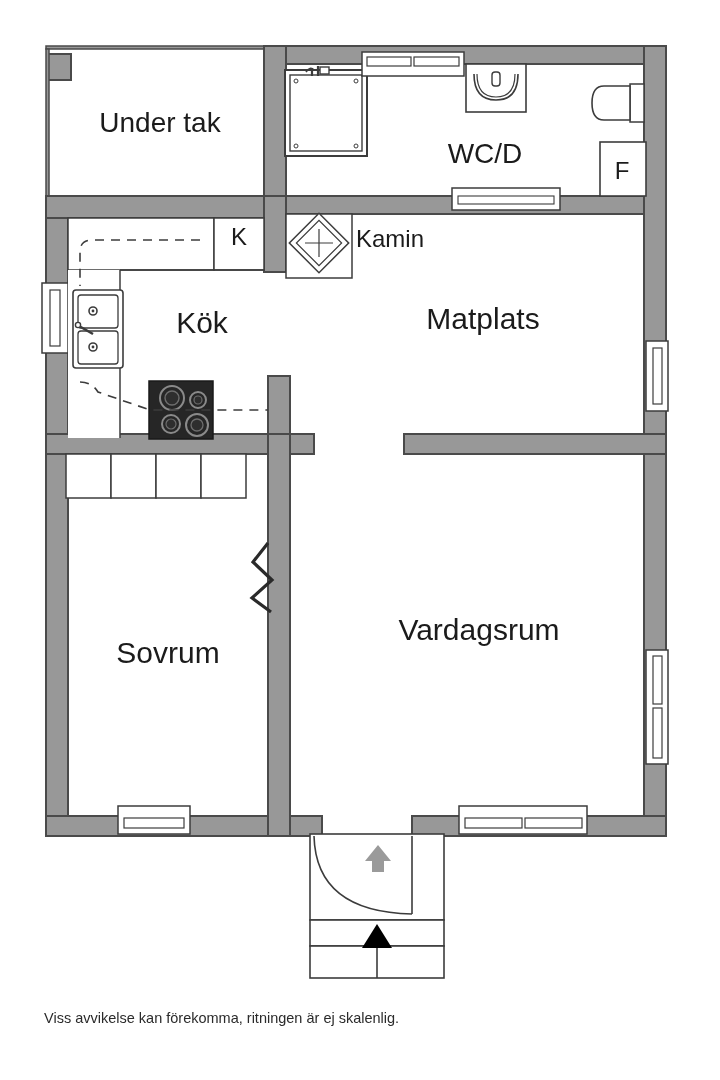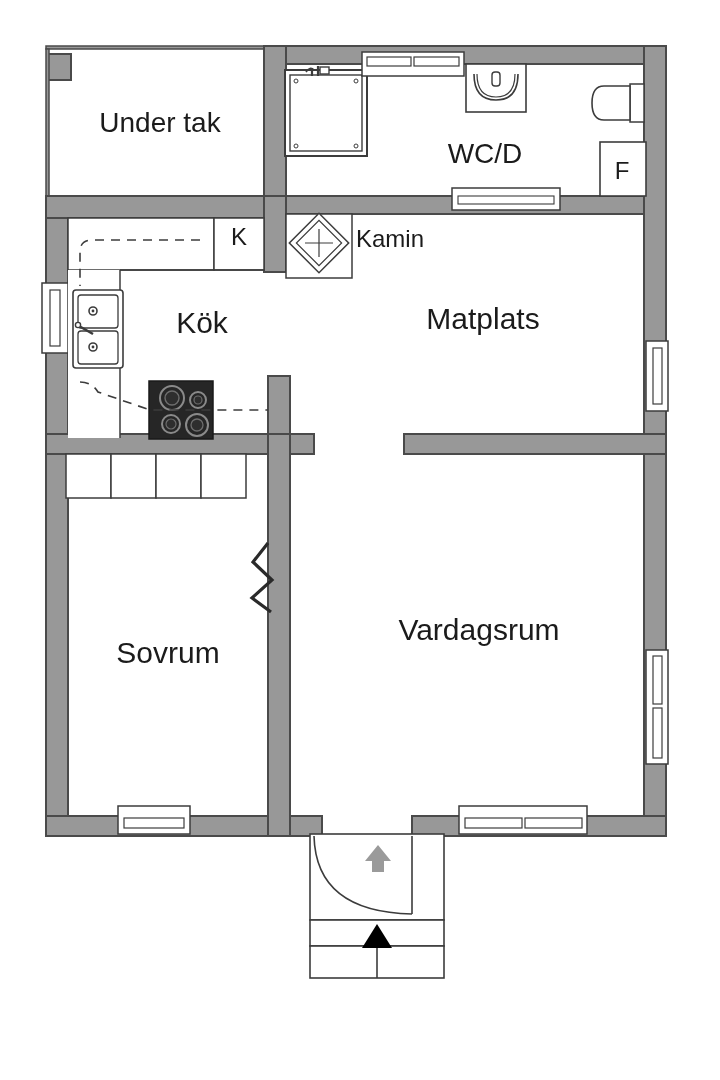--- a/index.html
+++ b/index.html
@@ -248,14 +248,15 @@
 
       <rect x="310" y="920" width="134" height="26" fill="#ffffff" stroke="#3c3c3c" stroke-width="1.6"></rect>
       <rect x="310" y="946" width="134" height="32" fill="#ffffff" stroke="#3c3c3c" stroke-width="1.6"></rect>
       <path d="M377 946 L377 978" stroke="#3c3c3c" stroke-width="1.6" fill="none"></path>
 
       <path d="M377 924 L392 948 L362 948 Z" fill="#000000" stroke="none"></path>
     </g>
 
   </svg>
 
+  <div class="caption-text">Viss avvikelse kan förekomma, ritningen är ej skalenlig.</div>
 
 </div>
 
 </body></html>

